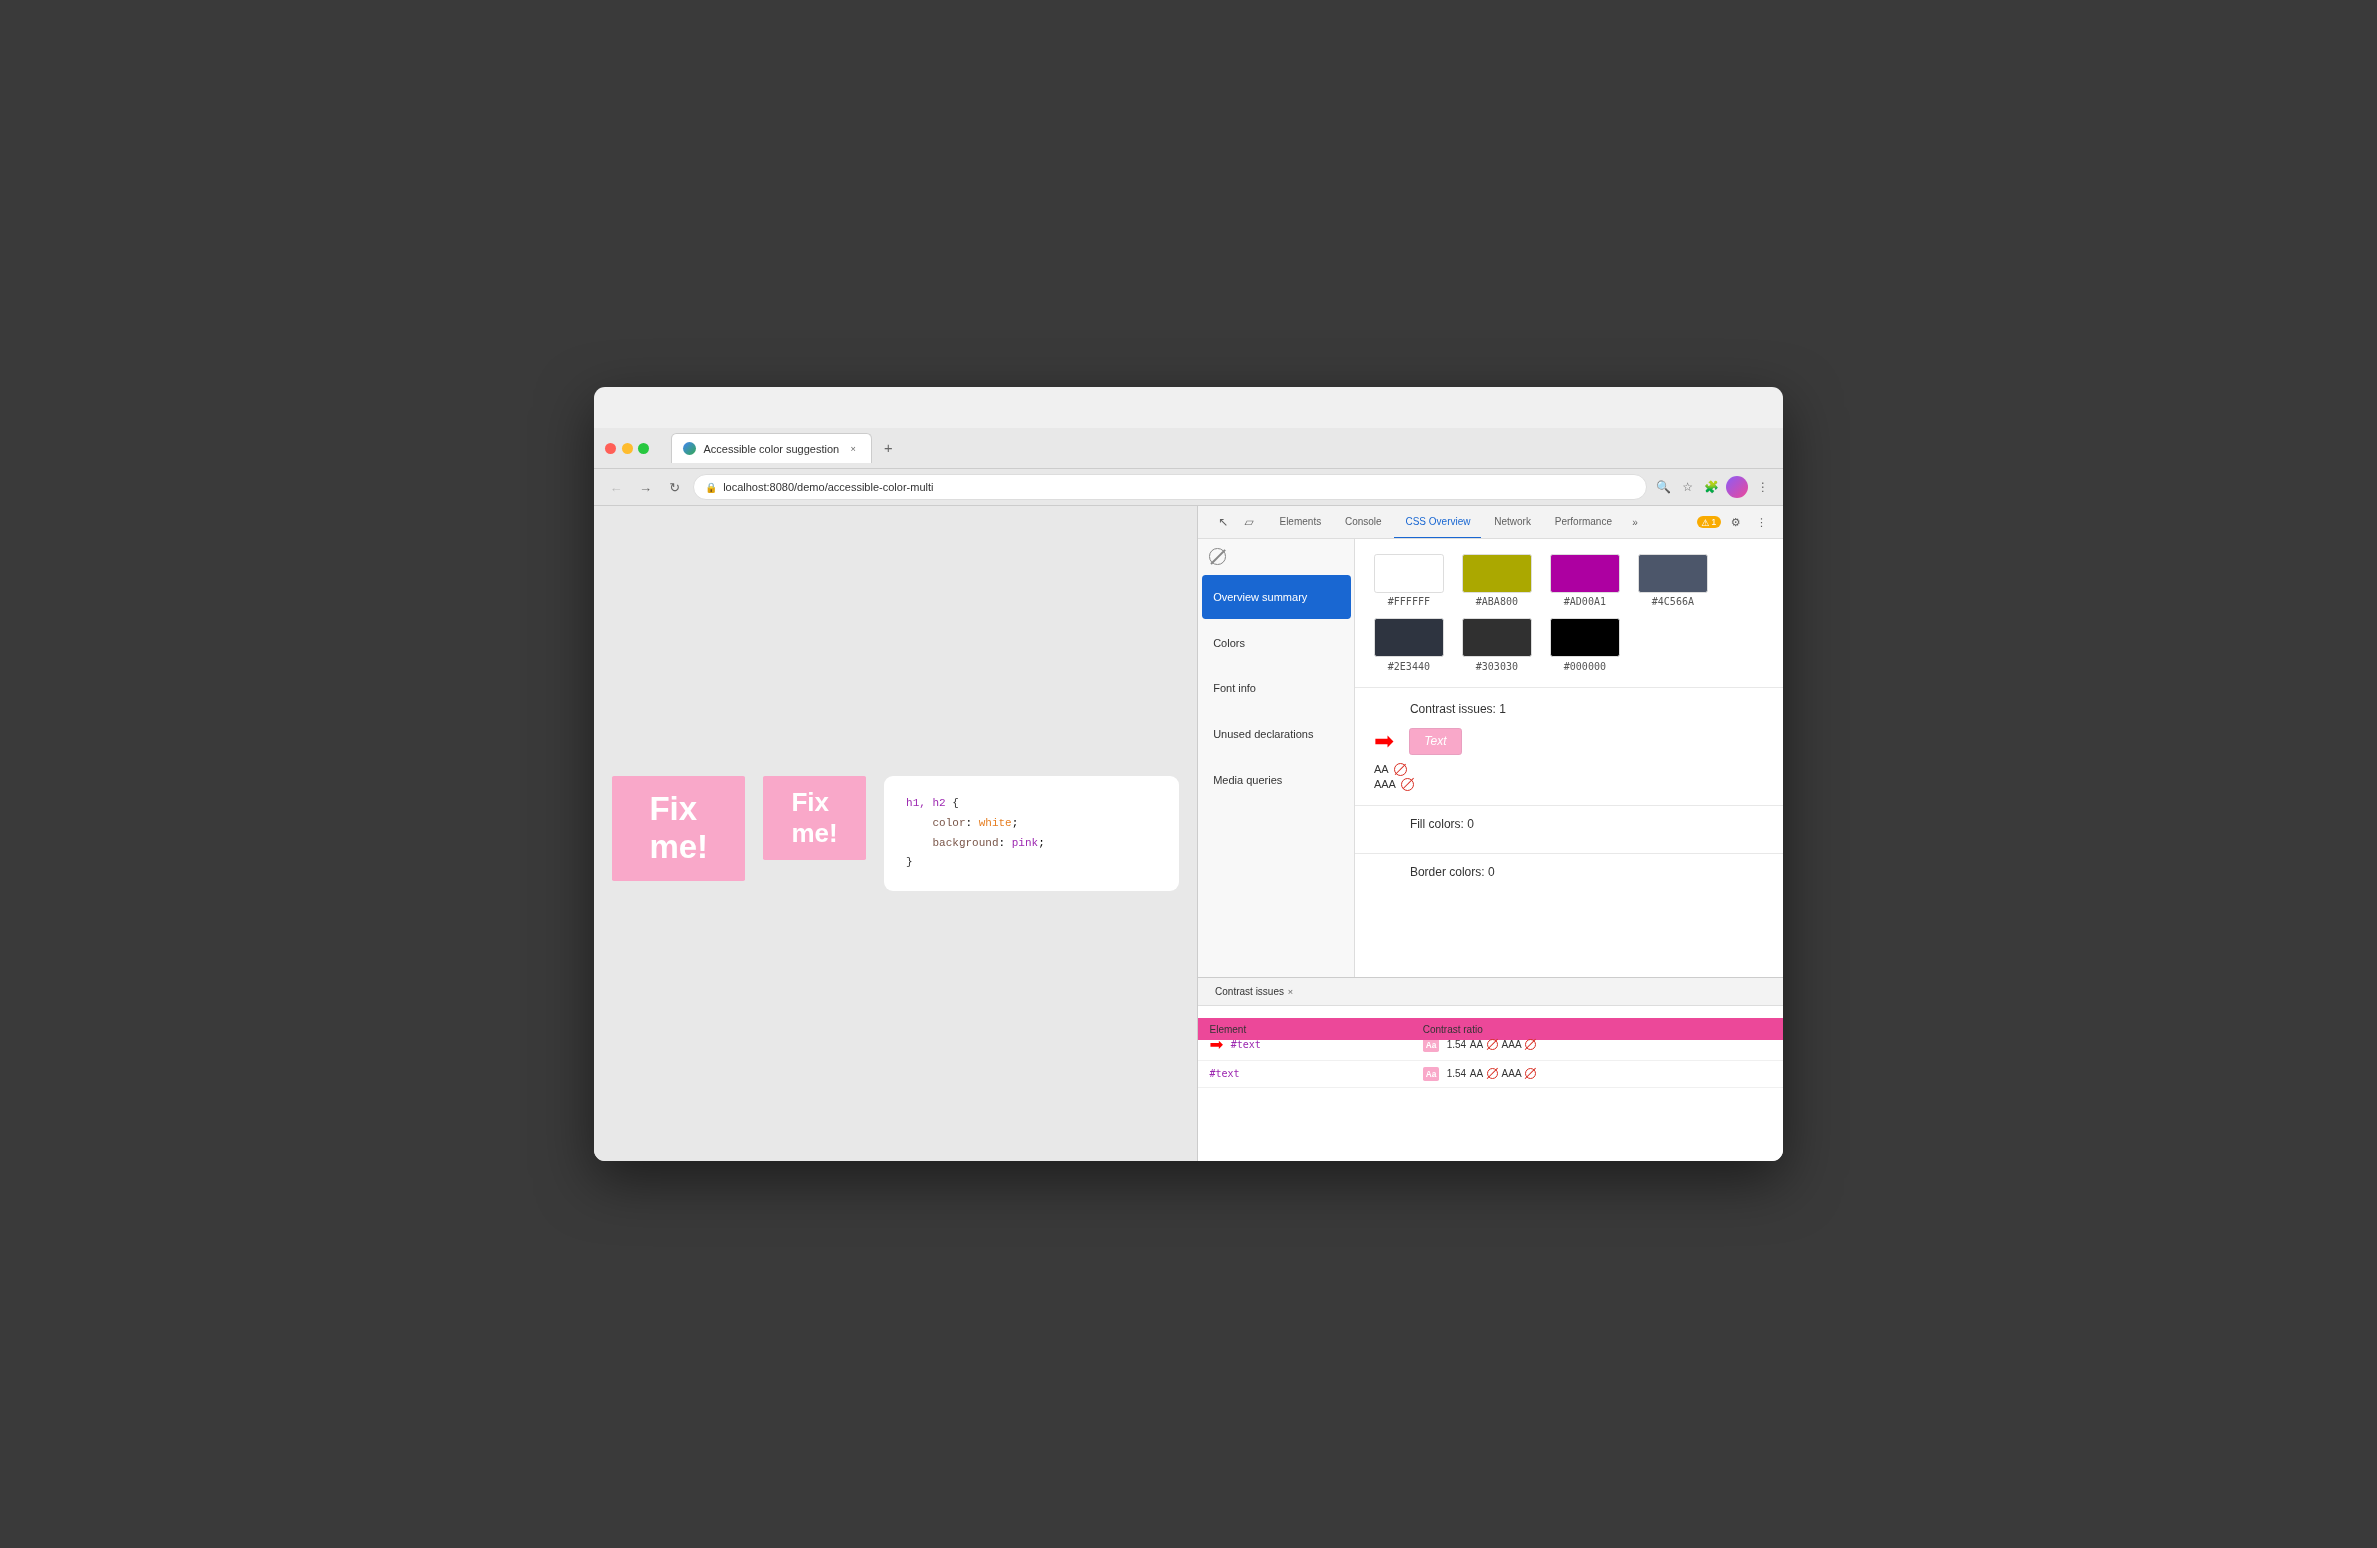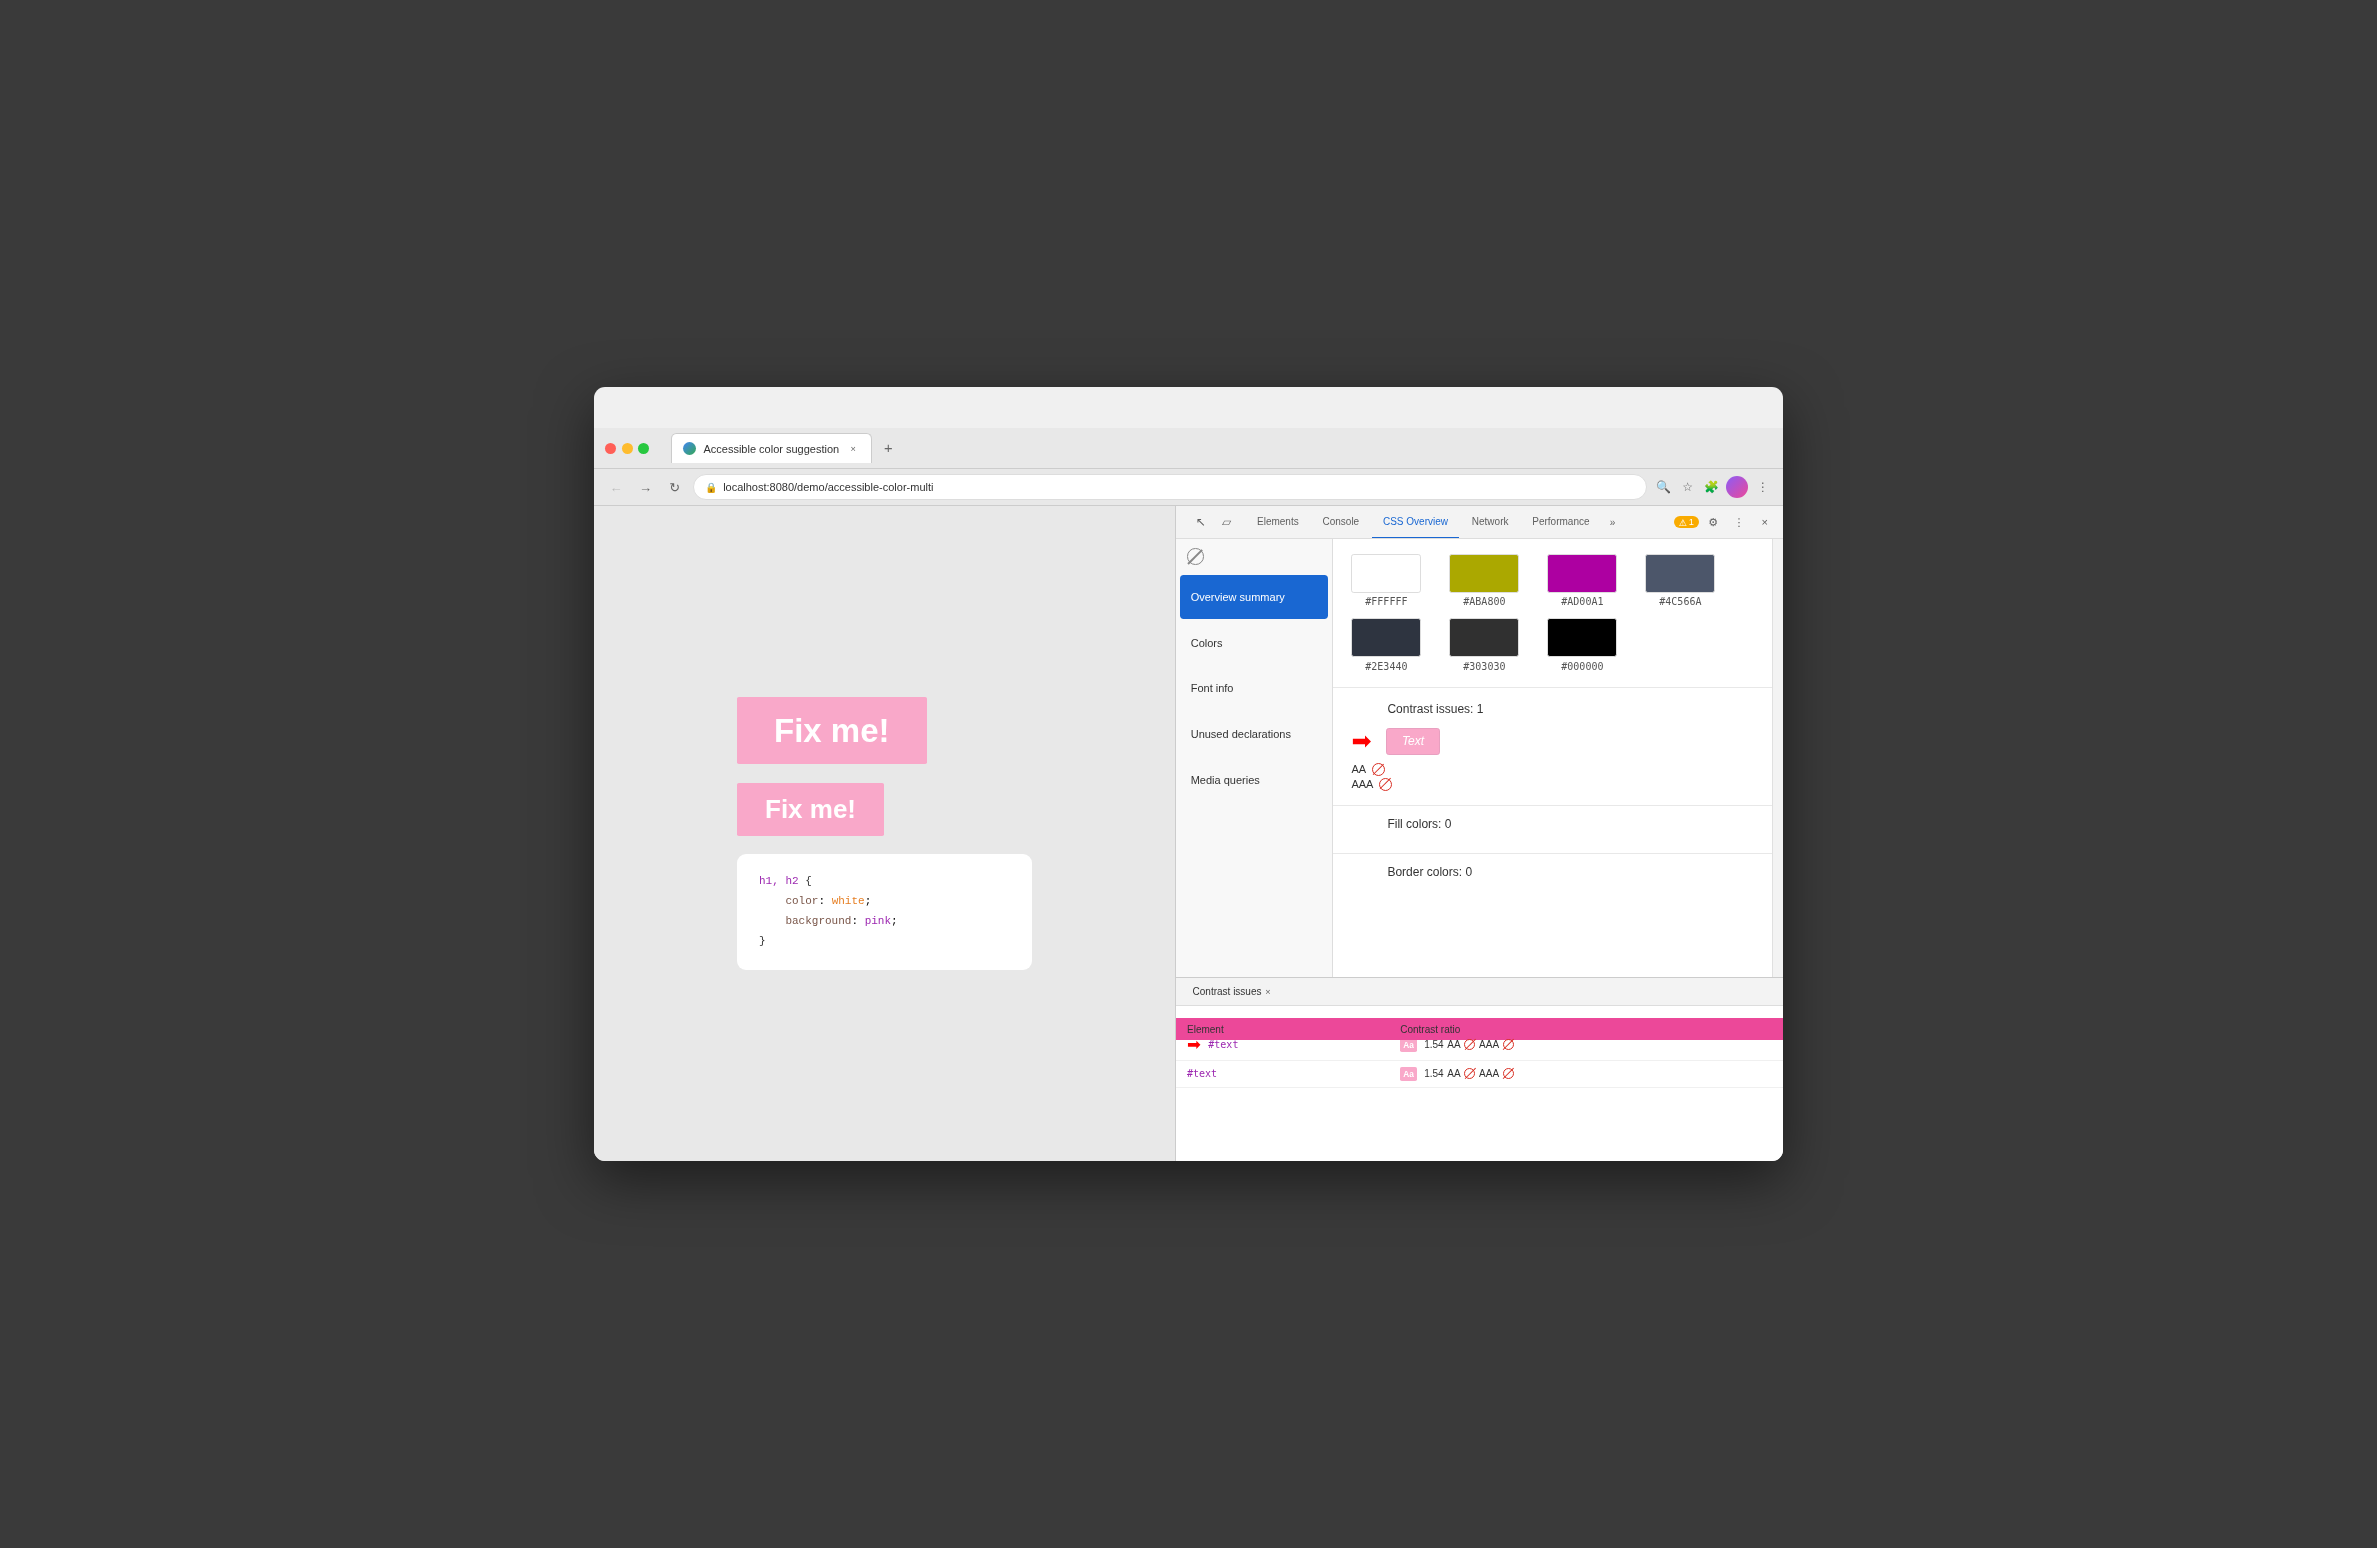--- a/index.html
+++ b/index.html
@@ -159,21 +159,21 @@
     .browser-page {
       flex: 1;
       background: #e8e8e8;
       display: flex;
       align-items: center;
       justify-content: center;
       padding: 18.4px;
     }
     .page-content {
       display: flex;
-      flex-direction: column;
+      flex-direction: row;
       gap: 18.4px;
       align-items: flex-start;
     }
     .fix-me-box-1 {
       background: #f9a8c9;
       padding: 14.7px 37px;
       border-radius: 1.8px;
     }
     .fix-me-text-1 {
       color: white;
@@ -332,21 +332,21 @@
       padding: 0;
       display: flex;
       flex-direction: column;
     }
     .css-top-section {
       padding: 14.7px 18.4px;
       border-bottom: 0.9px solid #e8e8e8;
     }
     .color-swatches {
       display: flex;
-      gap: 28px;
+      gap: 18px;
       flex-wrap: wrap;
     }
     .color-swatch-group {
       display: flex;
       flex-direction: column;
       align-items: center;
       gap: 3.7px;
     }
     .color-swatch {
       width: 70px;

